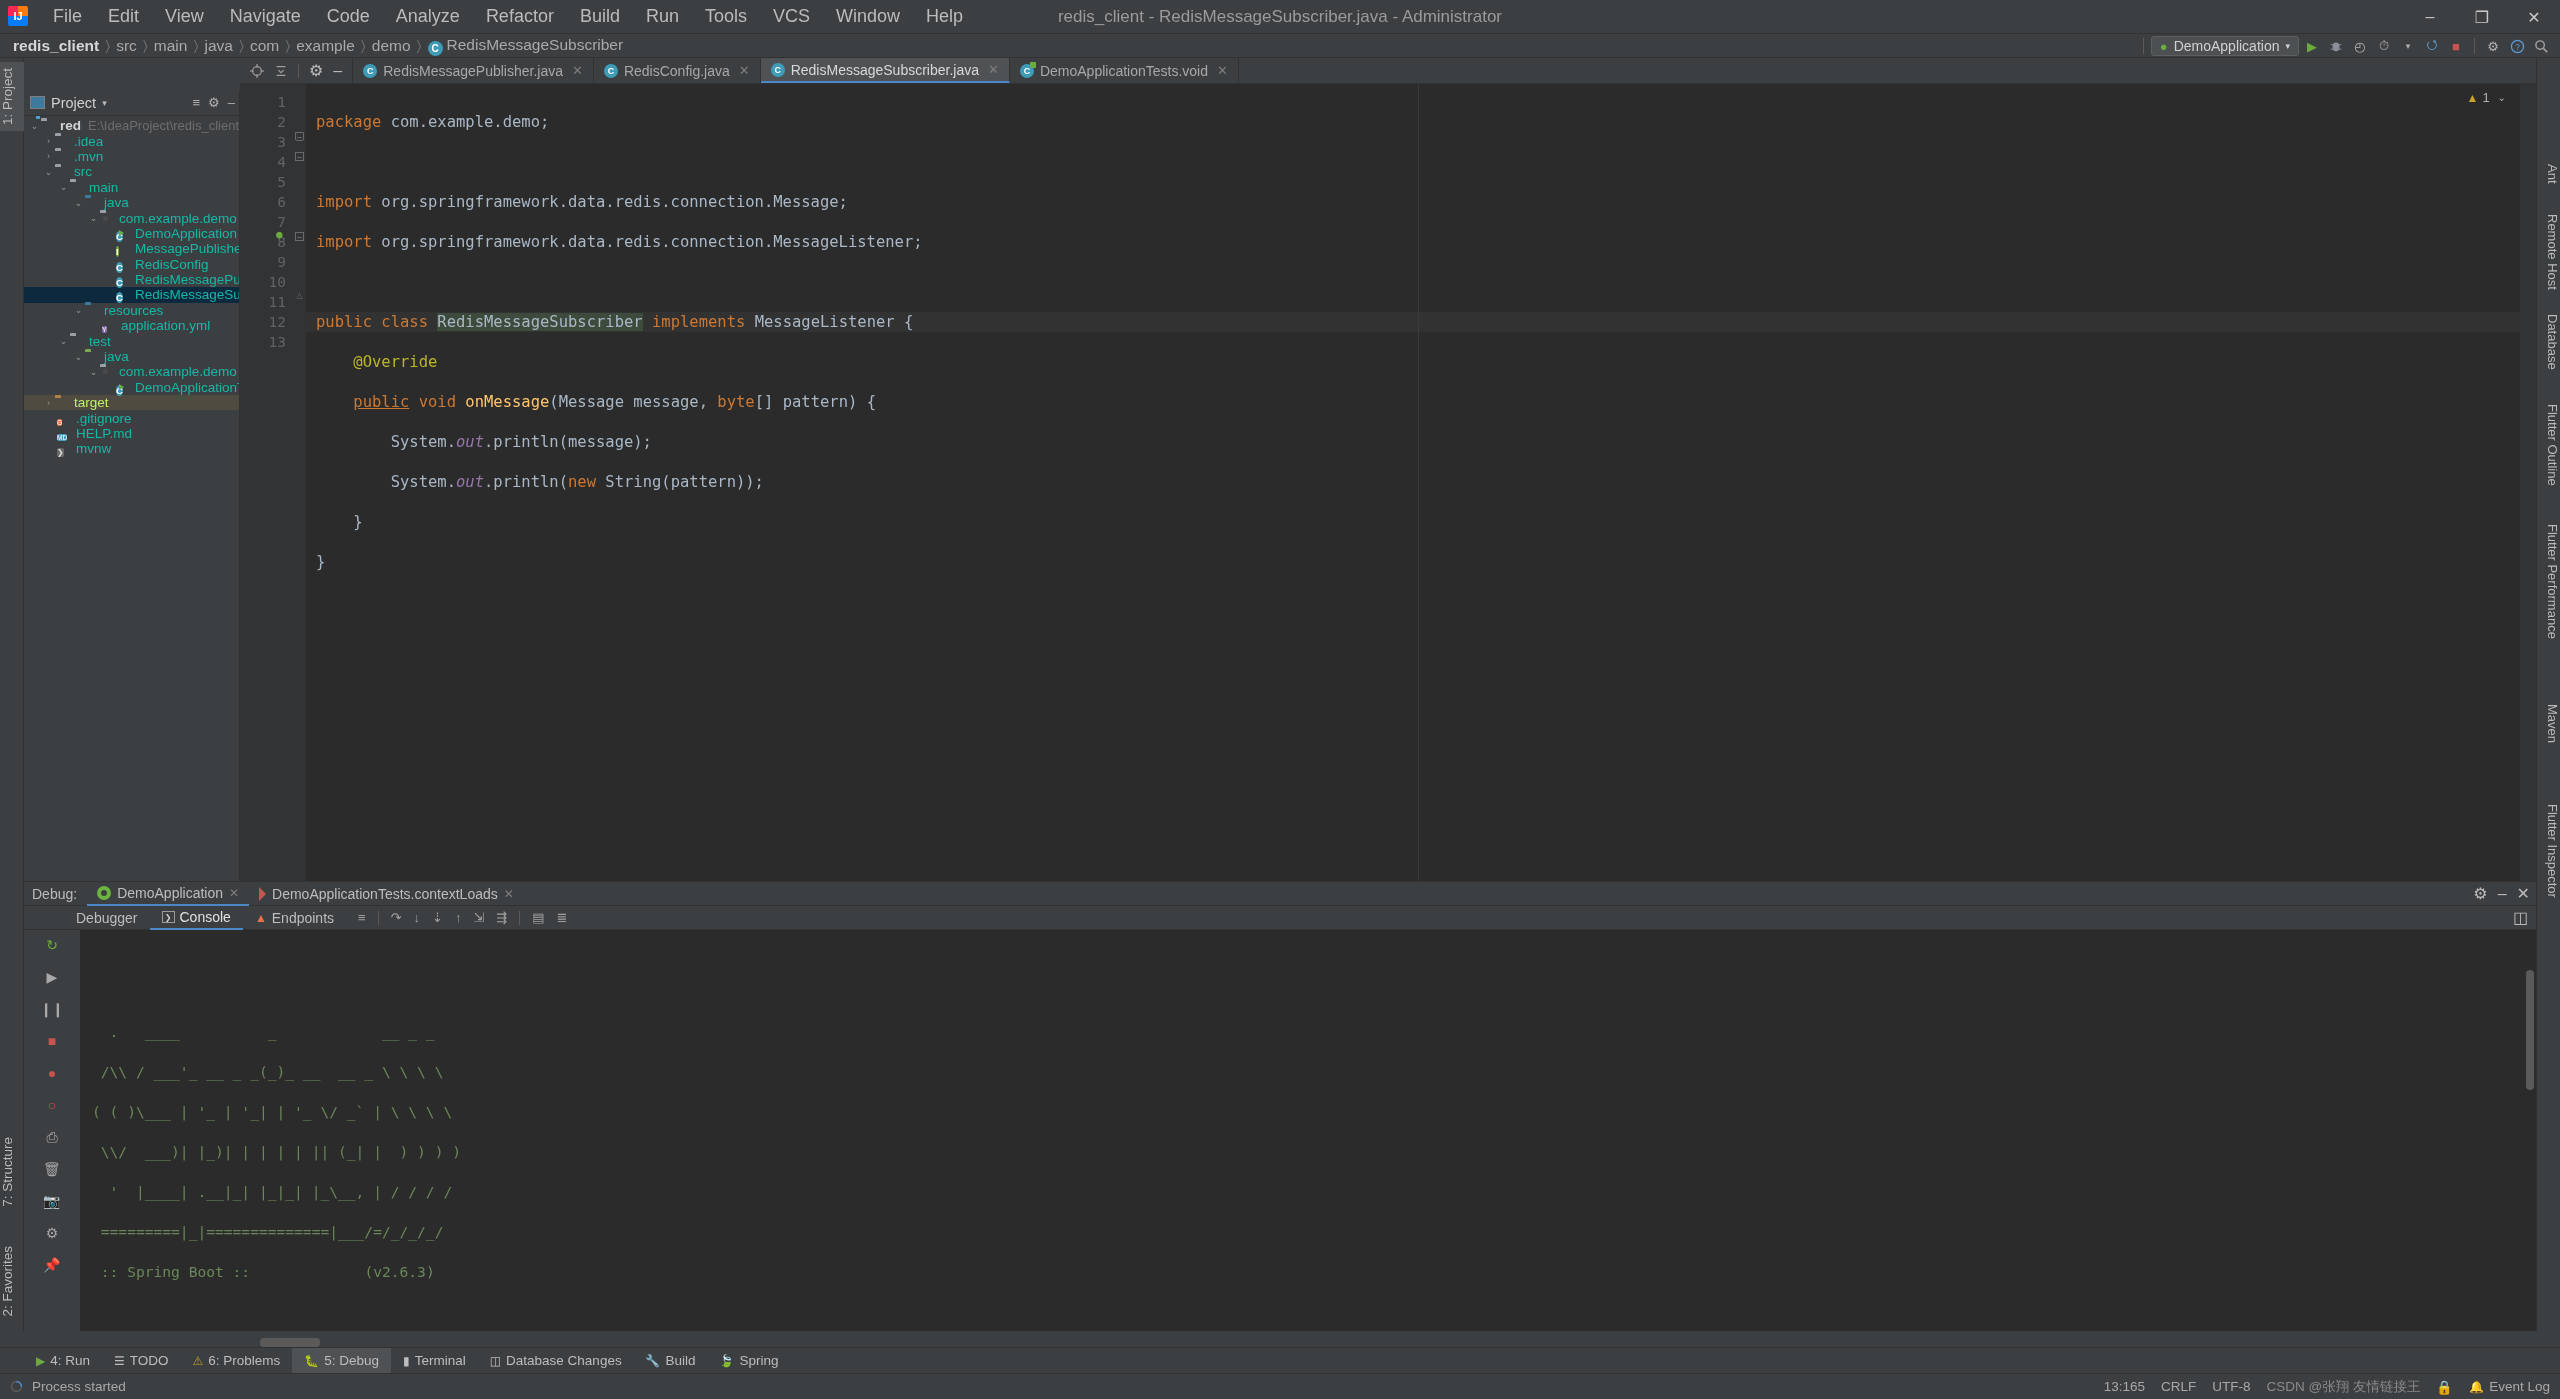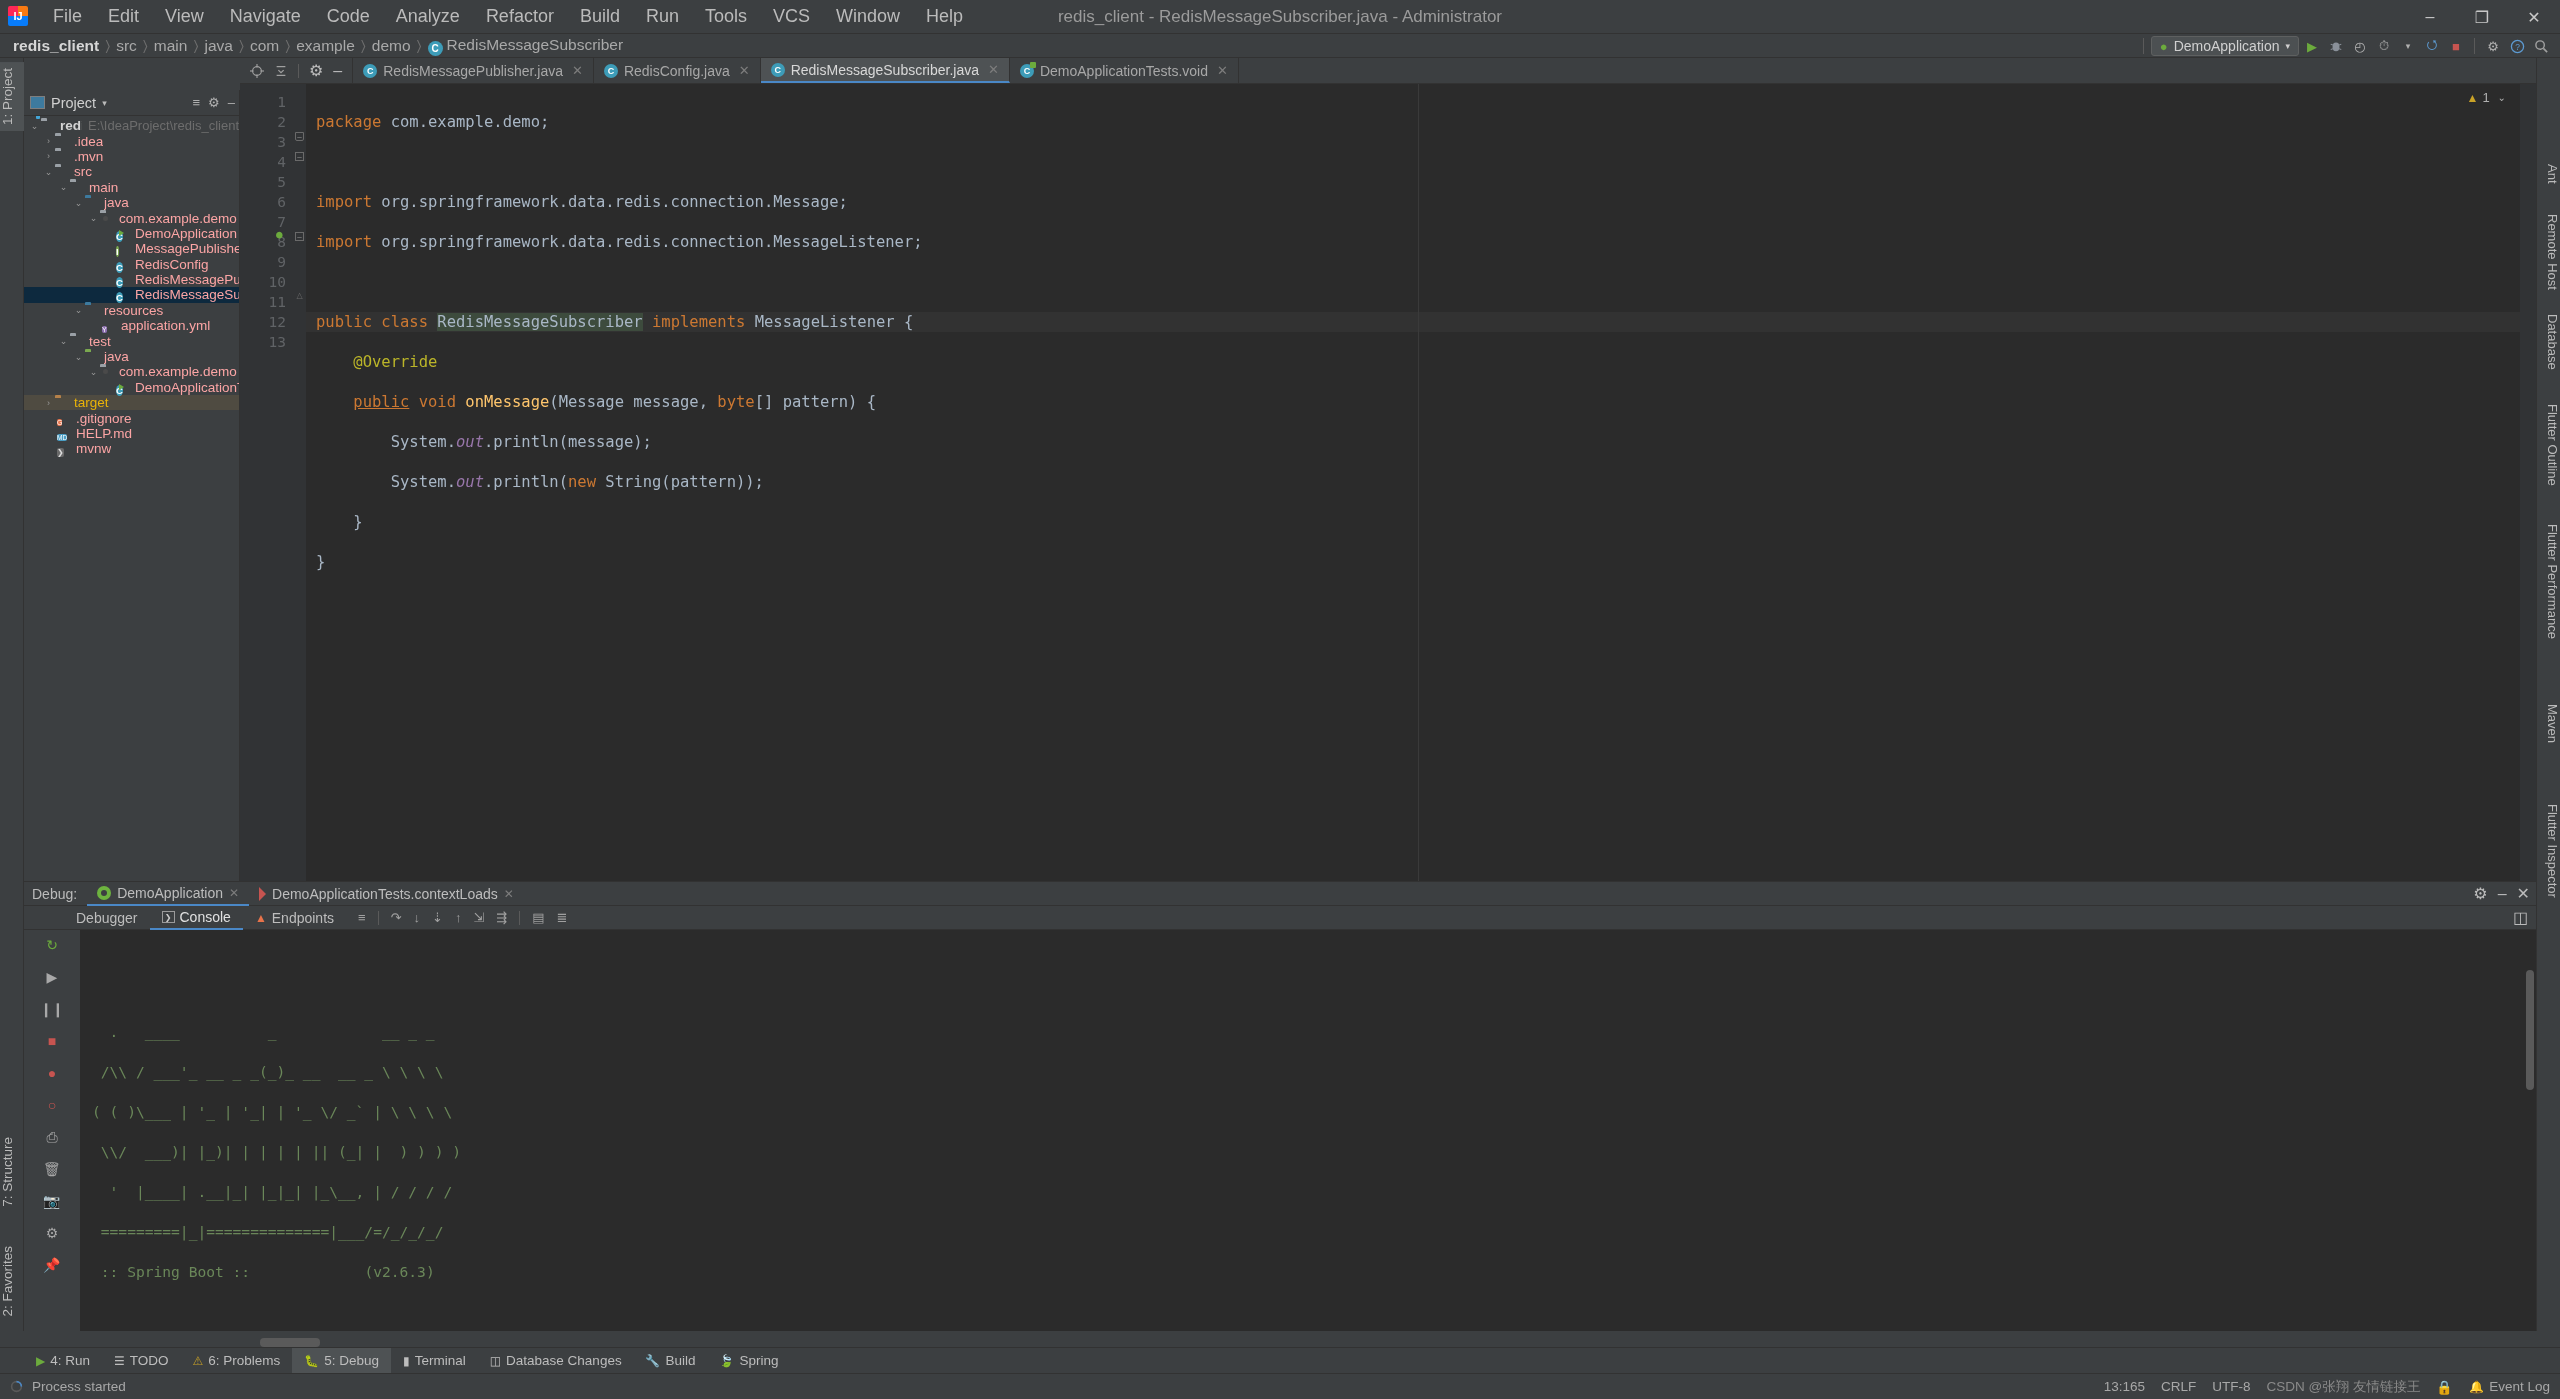--- a/index.html
+++ b/index.html
@@ -125,21 +125,21 @@
   .tnode {
     display: flex; align-items: center; height: 15.4px;
     white-space: nowrap; padding-left: 4px;
   }
   .tnode.selected { background: #0d293e; }
   .tnode.greenish { background: #4f4b41; }
   .twist {
     width: 13px; flex:none; text-align:center; font-size: 9px; color:#9a9a9a;
   }
   .ticon { width: 15px; height: 13px; flex: none; margin-right: 4px; position:relative; }
-  .tlabel { color: #fca5a5; font-size: 13.5px; overflow:hidden; }
+  .tlabel { color: #14b8a6; font-size: 13.5px; overflow:hidden; }
   .tlabel.bold { font-weight: bold; color: #d4d4d4; }
   .tpath { color: #6d6d6d; font-size: 13px; margin-left: 6px; }
 
   
   .fi { width:14px; height:11px; background:#9aa0a6; border-radius:1px; position:relative; top:1px;}
   .fi.blue { background:#3d7a9e; }
   .fi::before { content:""; position:absolute; left:0; top:-2.5px; width:6px; height:3px; background:inherit; border-radius:1px 1px 0 0;}
   .fi.src::after { content:""; position:absolute; right:1px; bottom:1px; width:4px; height:4px; background:#42a6d8; border-radius:1px;}
   .pkgi { width:14px; height:11px; background:#9aa0a6; border-radius:1px; position:relative; top:1px;}
   .pkgi::before { content:""; position:absolute; left:0; top:-2.5px; width:6px; height:3px; background:#9aa0a6; border-radius:1px 1px 0 0;}
@@ -506,21 +506,21 @@
         <span class="ticon"><span class="pkgi"></span></span>
         <span class="tlabel">com.example.demo</span>
       </div>
       <div class="tnode" style="padding-left:92px;">
         <span class="ticon" style="position:relative;"><span class="ci run" style="position:relative;">C</span></span>
         <span class="tlabel">DemoApplicationTests</span>
       </div>
       <div class="tnode greenish" style="padding-left:18px;">
         <span class="twist">›</span>
         <span class="ticon"><span class="fi" style="background:#b5814a;"></span></span>
-        <span class="tlabel" style="color:#eab308;">target</span>
+        <span class="tlabel" style="color:#bef264;">target</span>
       </div>
       <div class="tnode" style="padding-left:33px;">
         <span class="ticon"><span class="gitign">G</span></span>
         <span class="tlabel">.gitignore</span>
       </div>
       <div class="tnode" style="padding-left:33px;">
         <span class="ticon"><span class="mdico">MD</span></span>
         <span class="tlabel">HELP.md</span>
       </div>
       <div class="tnode" style="padding-left:33px;">

